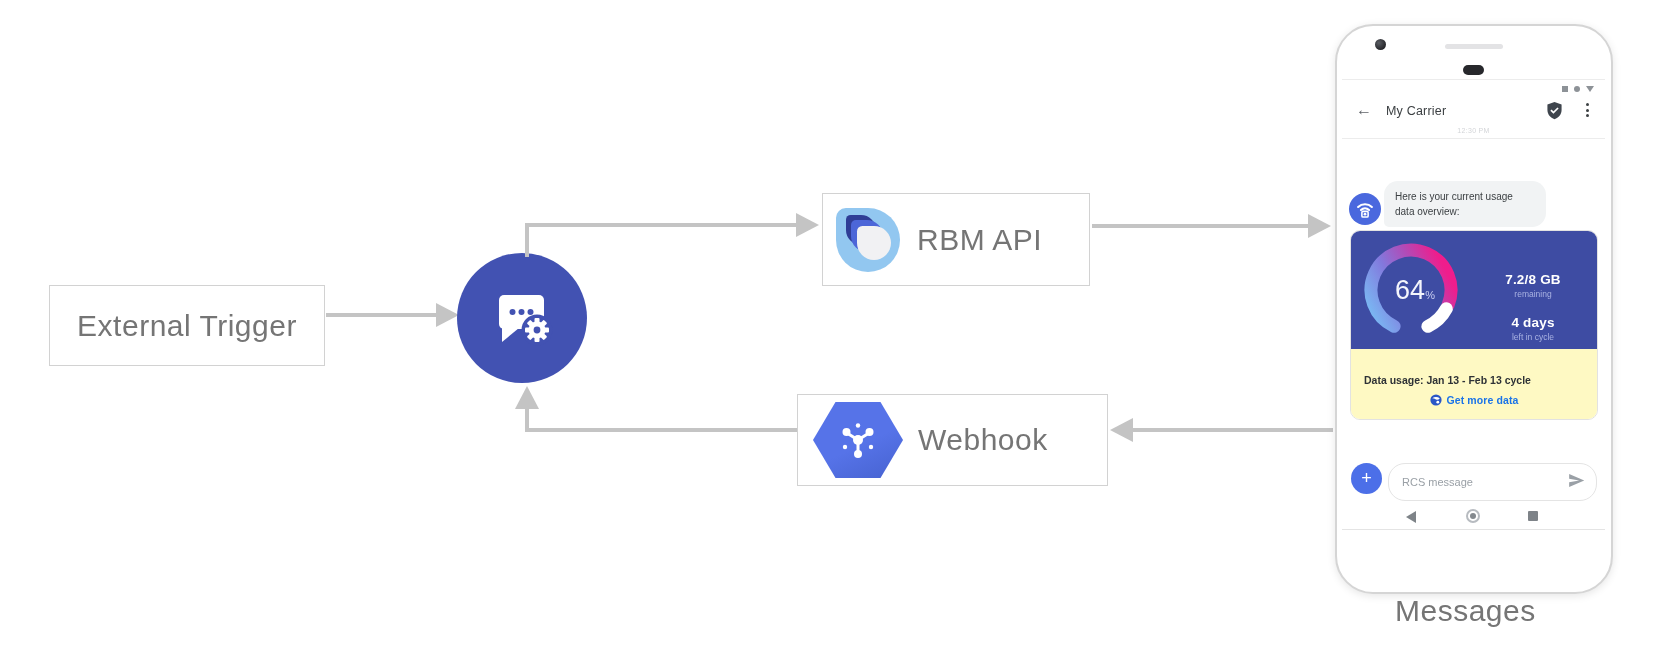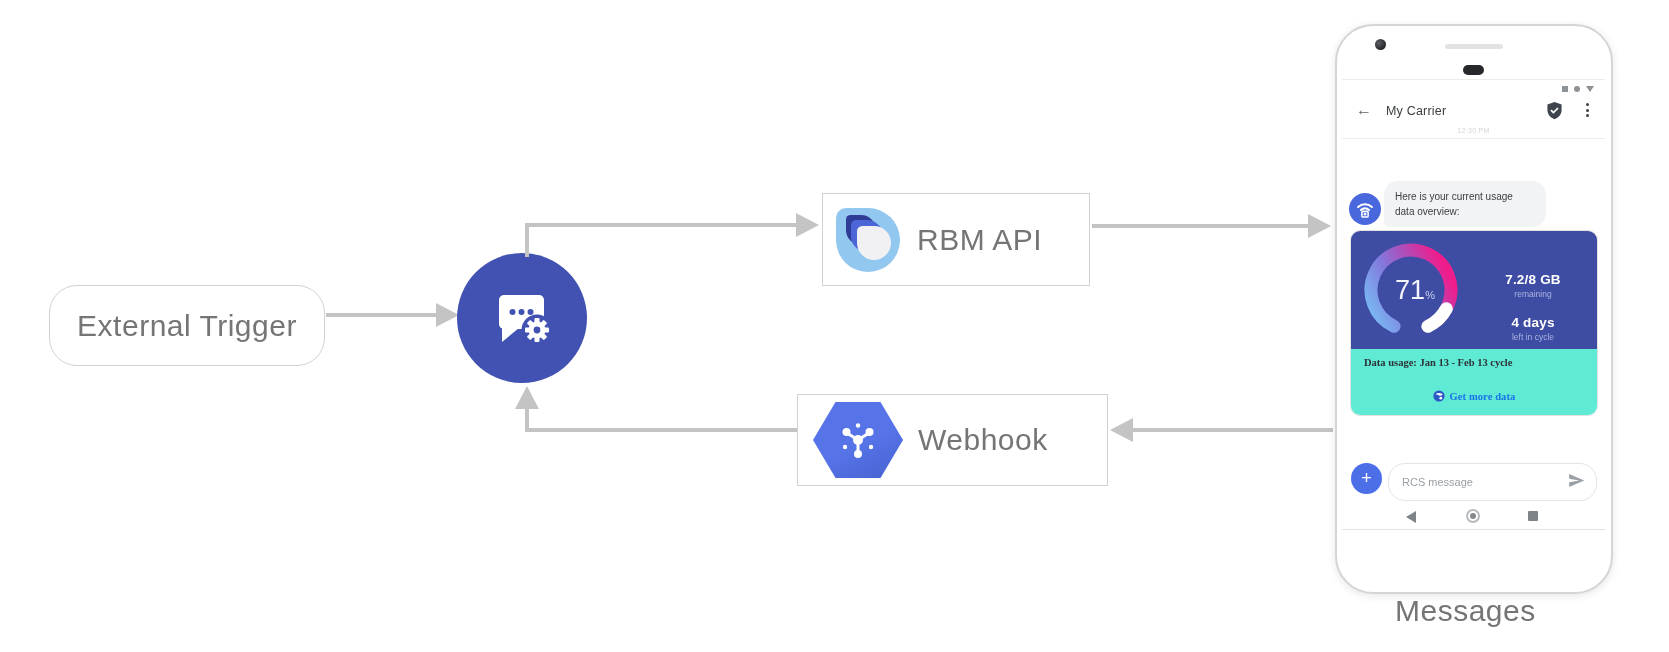--- a/index.html
+++ b/index.html
@@ -3,21 +3,21 @@
 <meta charset="utf-8">
 <style>
   * { margin:0; padding:0; box-sizing:border-box; }
   html,body { background:#fff; }
   body { font-family:"Liberation Sans", sans-serif; }
   .canvas { position:relative; width:1669px; height:652px; background:#fff; overflow:hidden; }
 
   
   .node-box { position:absolute; background:#fff; border:1.5px solid #D2D2D2; display:flex; align-items:center;margin-top:16px; }
   .node-label { color:#757575; font-weight:300; font-size:30px; letter-spacing:.5px; }
-  #ext-box { left:49px; top:269px; width:276px; height:81px; justify-content:center;border-radius:28px; }
+  #ext-box { left:49px; top:269px; width:276px; height:81px; justify-content:center; }
   #api-box { left:822px; top:177px; width:268px; height:93px; border-width:1px; padding-left:13px; gap:17px; }
   #webhook-box { left:797px; top:378px; width:311px; height:92px; border-width:1px; padding-left:15px; gap:15px; }
 
   #agent-circle { position:absolute; left:457px; top:253px; width:130px; height:130px; border-radius:50%;
     background:#4252B2; display:flex; align-items:center; justify-content:center; }
   #agent-label { position:absolute; left:377px; top:420px; width:240px; text-align:center; }
   #messages-label { position:absolute; left:1395px; top:594px; }
 
   
   .aline { position:absolute; background:#C4C4C4; }
@@ -73,24 +73,24 @@
   #gauge { position:absolute; left:10px; top:9px; width:100px; height:100px; }
   #gauge-text { position:absolute; left:14px; top:9px; width:100px; height:100px;
     display:flex; align-items:center; justify-content:center; color:#F4F5FC; }
   #gauge-num { font-size:27px; font-weight:300; }
   #gauge-sym { font-size:11px; color:#C9CEF0; margin-top:10px; }
   #card-stats { position:absolute; right:0; top:0; width:128px; height:152px; display:flex; flex-direction:column;
     align-items:center; justify-content:center; color:#fff; text-align:center; }
   .stat-val { font-size:13.5px; font-weight:700; letter-spacing:.2px; }
   .stat-sub { font-size:8.5px; color:#A9B2E2; margin-top:2px; }
   .stat-gap { height:16px; }
-  #card-white { padding:8px 13px 13px; background:#5eead4;font-family:Liberation Serif, serif; }
+  #card-white { padding:25px 13px 13px; background:#fef9c3; }
   #usage-title { font-size:10.5px; font-weight:700; color:#2E3236; }
   #usage-body { font-size:9.4px; color:#5F6368; line-height:1.5; margin-top:4px; letter-spacing:-.1px; }
-  #usage-action { margin-top:22px; display:flex; align-items:flex-end; justify-content:center; gap:5px; }
+  #usage-action { margin-top:8px; display:flex; align-items:flex-end; justify-content:center; gap:5px; }
   #usage-action span { font-size:10.5px; font-weight:700; color:#1A73E8; letter-spacing:.1px; }
 
   
   #plus-btn { position:absolute; left:9px; top:383px; width:31px; height:31px; border-radius:50%;
     background:#4C6FE8; color:#fff; font-size:18px; font-weight:400; display:flex; align-items:center;
     justify-content:center; line-height:1; padding-bottom:2px; }
   #composer-pill { position:absolute; left:46px; top:383px; width:209px; height:38px; border:1.5px solid #E4E4E4;
     border-radius:17px; background:#fff; display:flex; align-items:center; }
   #rcs-input { border:0; outline:0; background:transparent; margin-left:13px; width:150px; font-size:11px;
     color:#3C4043; font-family:"Liberation Sans",sans-serif; }
@@ -260,21 +260,21 @@
                 <stop offset="0" stop-color="#7AB6F2"></stop>
                 <stop offset="0.38" stop-color="#8279DD"></stop>
                 <stop offset="0.68" stop-color="#B04CB8"></stop>
                 <stop offset="1" stop-color="#EF1D8C"></stop>
               </linearGradient>
             </defs>
             <path d="M 33.1 86.3 A 40 40 0 1 1 87.1 65.0" fill="none" stroke="url(#gaugeGrad)" stroke-width="13" stroke-linecap="round"></path>
             <path d="M 85.3 68.8 A 40 40 0 0 1 66.9 86.3" fill="none" stroke="#FFFFFF" stroke-width="13" stroke-linecap="round"></path>
           </svg>
           <div id="gauge-text">
-            <span id="gauge-num">71</span>
+            <span id="gauge-num">64</span>
             <span id="gauge-sym">%</span>
           </div>
           <div id="card-stats">
             <div class="stat-val">7.2/8 GB</div>
             <div class="stat-sub">remaining</div>
             <div class="stat-gap"></div>
             <div class="stat-val">4 days</div>
             <div class="stat-sub">left in cycle</div>
           </div>
         </div>

